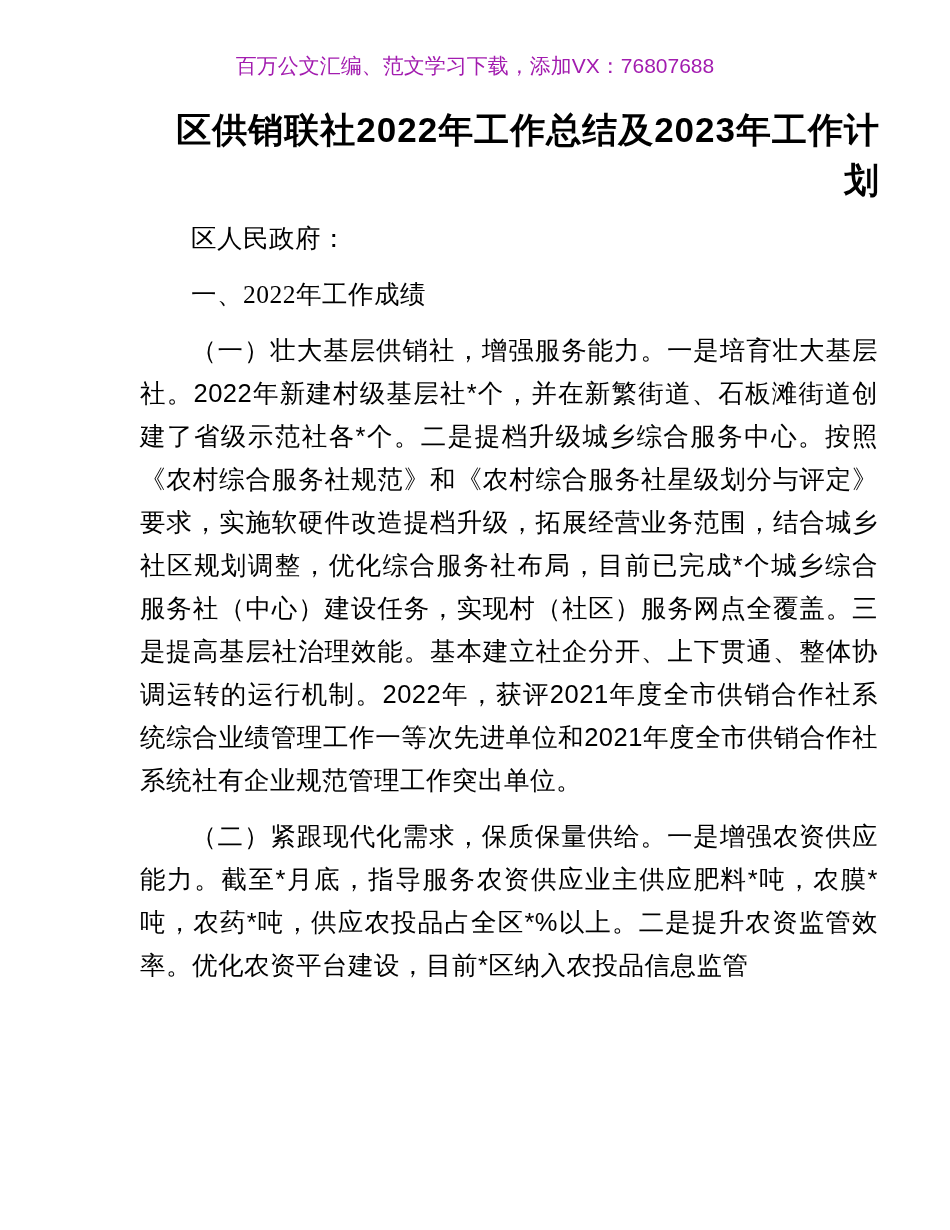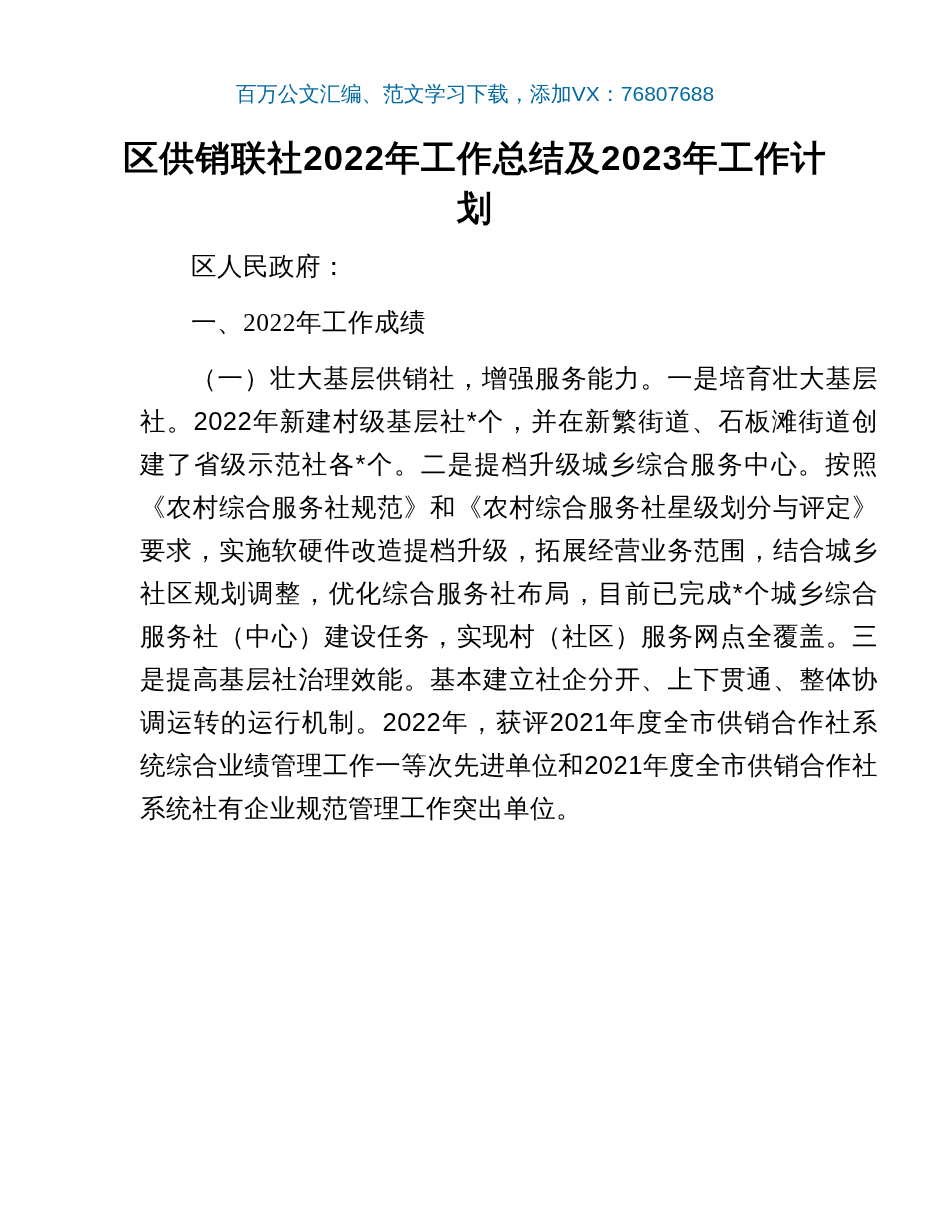--- a/index.html
+++ b/index.html
@@ -10,32 +10,32 @@
   .page {
     position: relative;
     width: 950px;
     height: 1230px;
     background: #ffffff;
     overflow: hidden;
     font-family: "Liberation Sans", sans-serif;
     color: #000000;
   }
   .watermark {
-    padding-top: 80px;
+    padding-top: 52px;
     text-align: center;
     font-size: 21px;
     line-height: 27px;
-    color: #0369a1;
+    color: #a21caf;
   }
   .doc-title {
     margin: 26px 70px 0 70px;
     font-size: 35px;
     line-height: 50px;
     font-weight: 700;
-    text-align: center;
+    text-align: right;
     letter-spacing: 1px;
   }
   .title-line { display: block; }
   .doc-body {
     margin: 12px 72px 0 140px;
     font-size: 25.5px;
     line-height: 43px;
     text-align: justify;
     letter-spacing: 0.5px;
   }
@@ -57,15 +57,16 @@
 
   <h1 class="doc-title">
     <span class="title-line">区供销联社2022年工作总结及2023年工作计</span>
     <span class="title-line">划</span>
   </h1>
 
   <div class="doc-body">
     <p>区人民政府：</p>
     <p class="section-heading">一、2022年工作成绩</p>
     <p>（一）壮大基层供销社，增强服务能力。一是培育壮大基层社。2022年新建村级基层社*个，并在新繁街道、石板滩街道创建了省级示范社各*个。二是提档升级城乡综合服务中心。按照《农村综合服务社规范》和《农村综合服务社星级划分与评定》要求，实施软硬件改造提档升级，拓展经营业务范围，结合城乡社区规划调整，优化综合服务社布局，目前已完成*个城乡综合服务社（中心）建设任务，实现村（社区）服务网点全覆盖。三是提高基层社治理效能。基本建立社企分开、上下贯通、整体协调运转的运行机制。2022年，获评2021年度全市供销合作社系统综合业绩管理工作一等次先进单位和2021年度全市供销合作社系统社有企业规范管理工作突出单位。</p>
+    <p>（二）紧跟现代化需求，保质保量供给。一是增强农资供应能力。截至*月底，指导服务农资供应业主供应肥料*吨，农膜*吨，农药*吨，供应农投品占全区*%以上。二是提升农资监管效率。优化农资平台建设，目前*区纳入农投品信息监管</p>
   </div>
 
 </div>
 
 </body></html>

